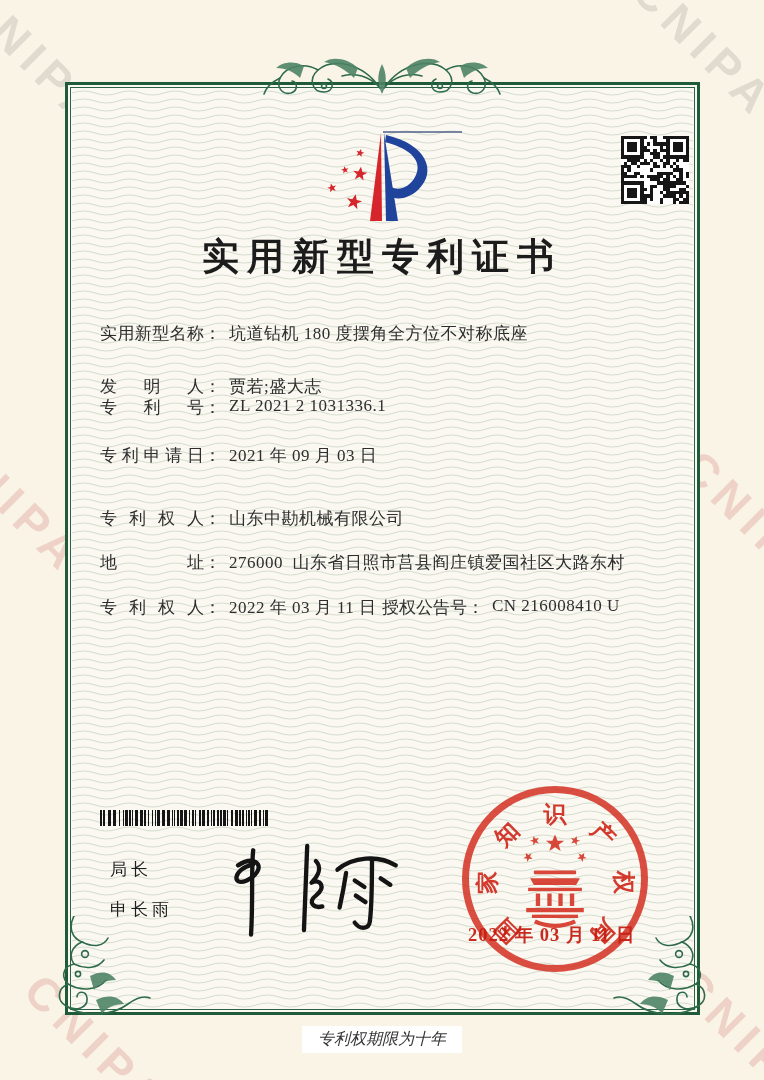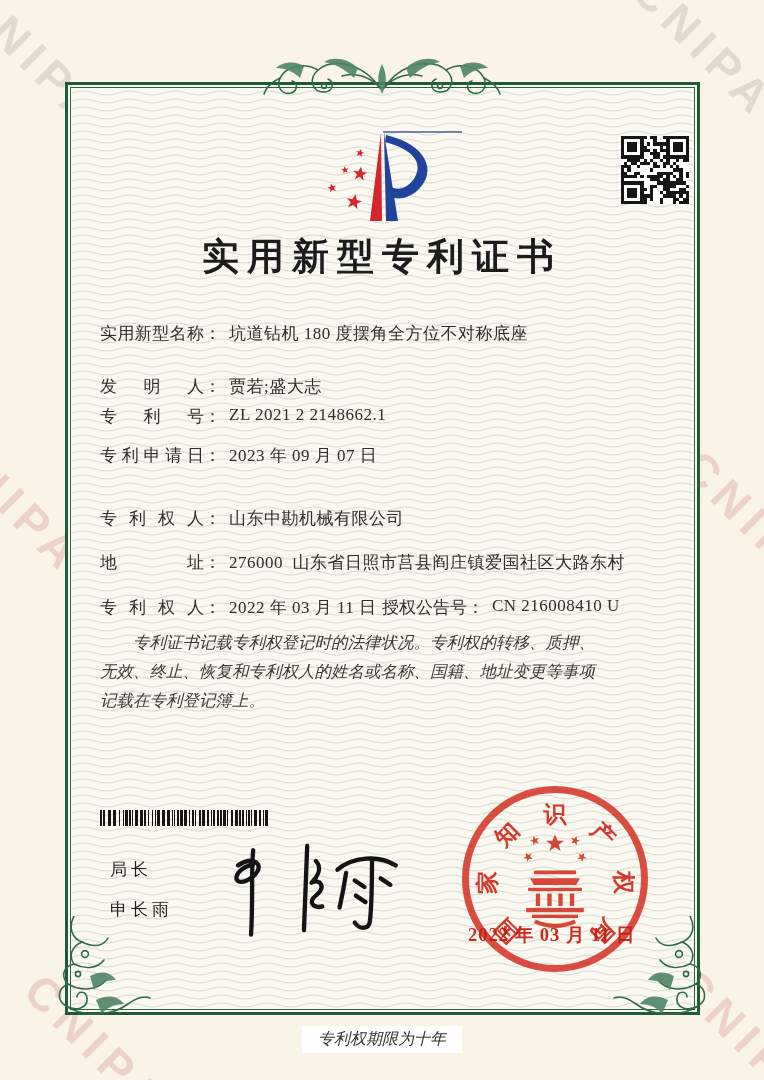--- a/index.html
+++ b/index.html
@@ -598,42 +598,41 @@
     </div>
 
   <div class="title">实用新型专利证书</div>
 
   <div class="field-row" style="top:322px">
     <span class="f-label">实用新型名称</span><span class="f-colon">：</span><span class="f-value">坑道钻机 180 度摆角全方位不对称底座</span>
   </div>
   <div class="field-row" style="top:375px">
     <span class="f-label">发明人</span><span class="f-colon">：</span><span class="f-value">贾若;盛大志</span>
   </div>
-  <div class="field-row" style="top:405px">
-    <span class="f-label">专利号</span><span class="f-colon">：</span><span class="f-value">ZL 2021 2 2148662.1</span>
+  <div class="field-row" style="top:396px">
+    <span class="f-label">专利号</span><span class="f-colon">：</span><span class="f-value">ZL 2021 2 1031336.1</span>
   </div>
   <div class="field-row" style="top:444px">
-    <span class="f-label">专利申请日</span><span class="f-colon">：</span><span class="f-value">2023 年 09 月 07 日</span>
+    <span class="f-label">专利申请日</span><span class="f-colon">：</span><span class="f-value">2021 年 09 月 03 日</span>
   </div>
   <div class="field-row" style="top:507px">
     <span class="f-label">专利权人</span><span class="f-colon">：</span><span class="f-value">山东中勘机械有限公司</span>
   </div>
   <div class="field-row" style="top:551px">
     <span class="f-label">地址</span><span class="f-colon">：</span><span class="f-value">276000  山东省日照市莒县阎庄镇爱国社区大路东村</span>
   </div>
 
   <div class="field-row" style="top:596px">
     <span class="f-label">专利权人</span><span class="f-colon">：</span><span class="f-value">2022 年 03 月 11 日</span>
   </div>
   <div class="field-row" style="top:596px;left:382px">
     <span>授权公告号</span><span class="f-colon">：</span><span class="f-value">CN 216008410 U</span>
   </div>
 
   <div class="body-text">
-    <p>专利证书记载专利权登记时的法律状况。专利权的转移、质押、无效、终止、恢复和专利权人的姓名或名称、国籍、地址变更等事项记载在专利登记簿上。</p>
   </div>
 
   <div class="barcode" id="barcode">
       <i style="width: 2px;"></i>
       <i class="sp" style="width: 1px;"></i>
       <i style="width: 2px;"></i>
       <i class="sp" style="width: 3px;"></i>
       <i style="width: 3px;"></i>
       <i class="sp" style="width: 2px;"></i>
       <i style="width: 3px;"></i>

